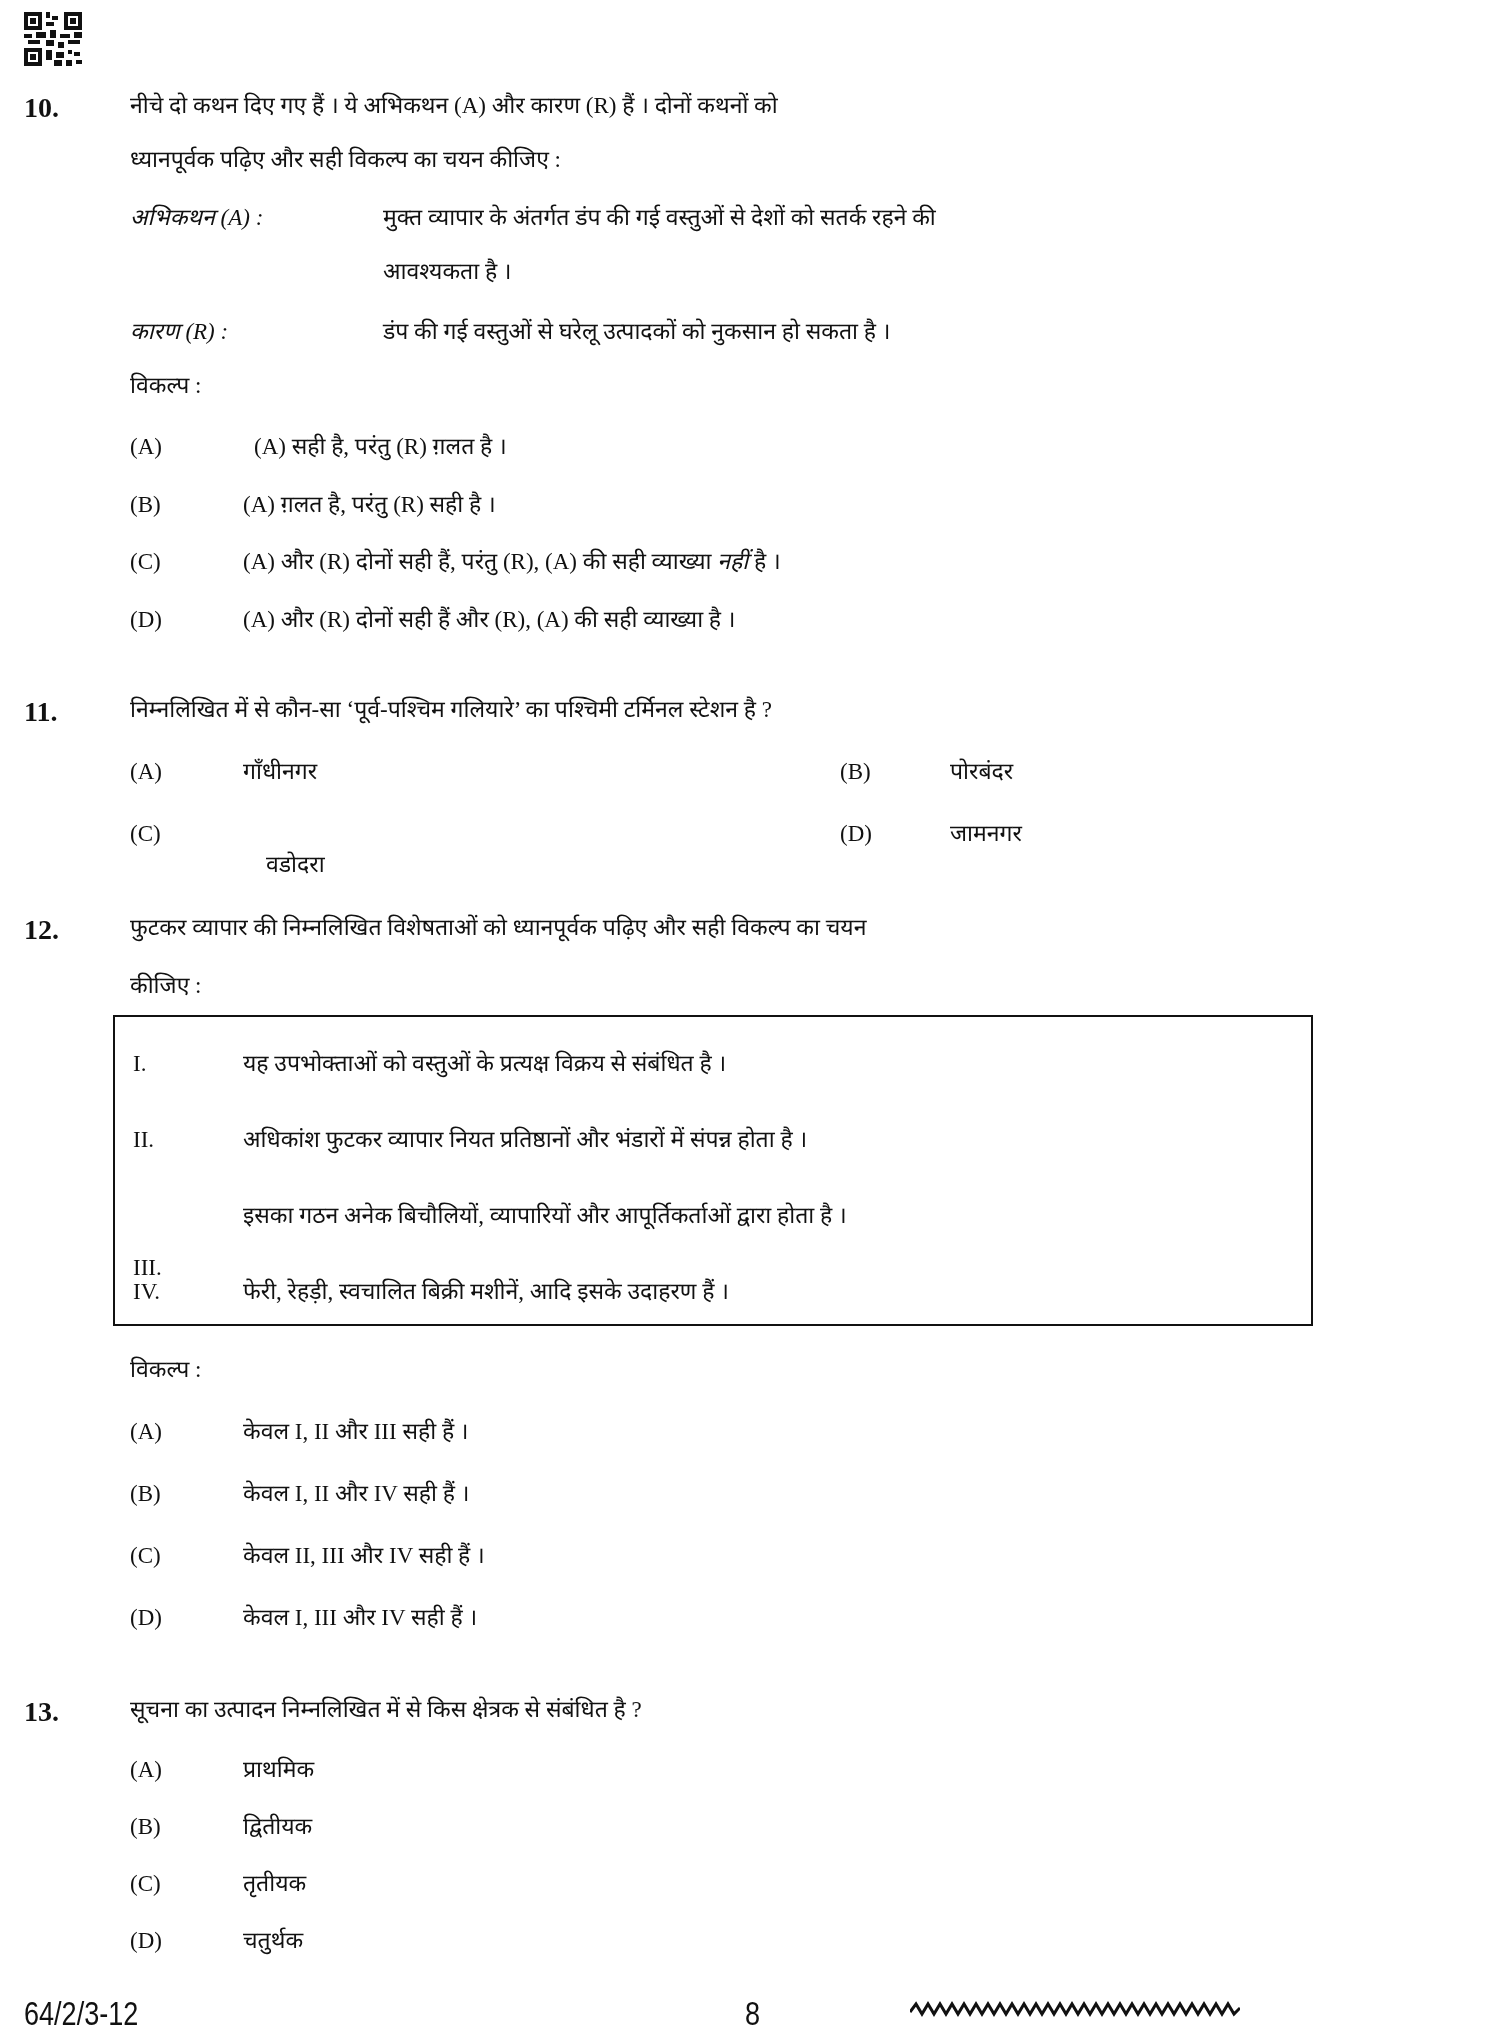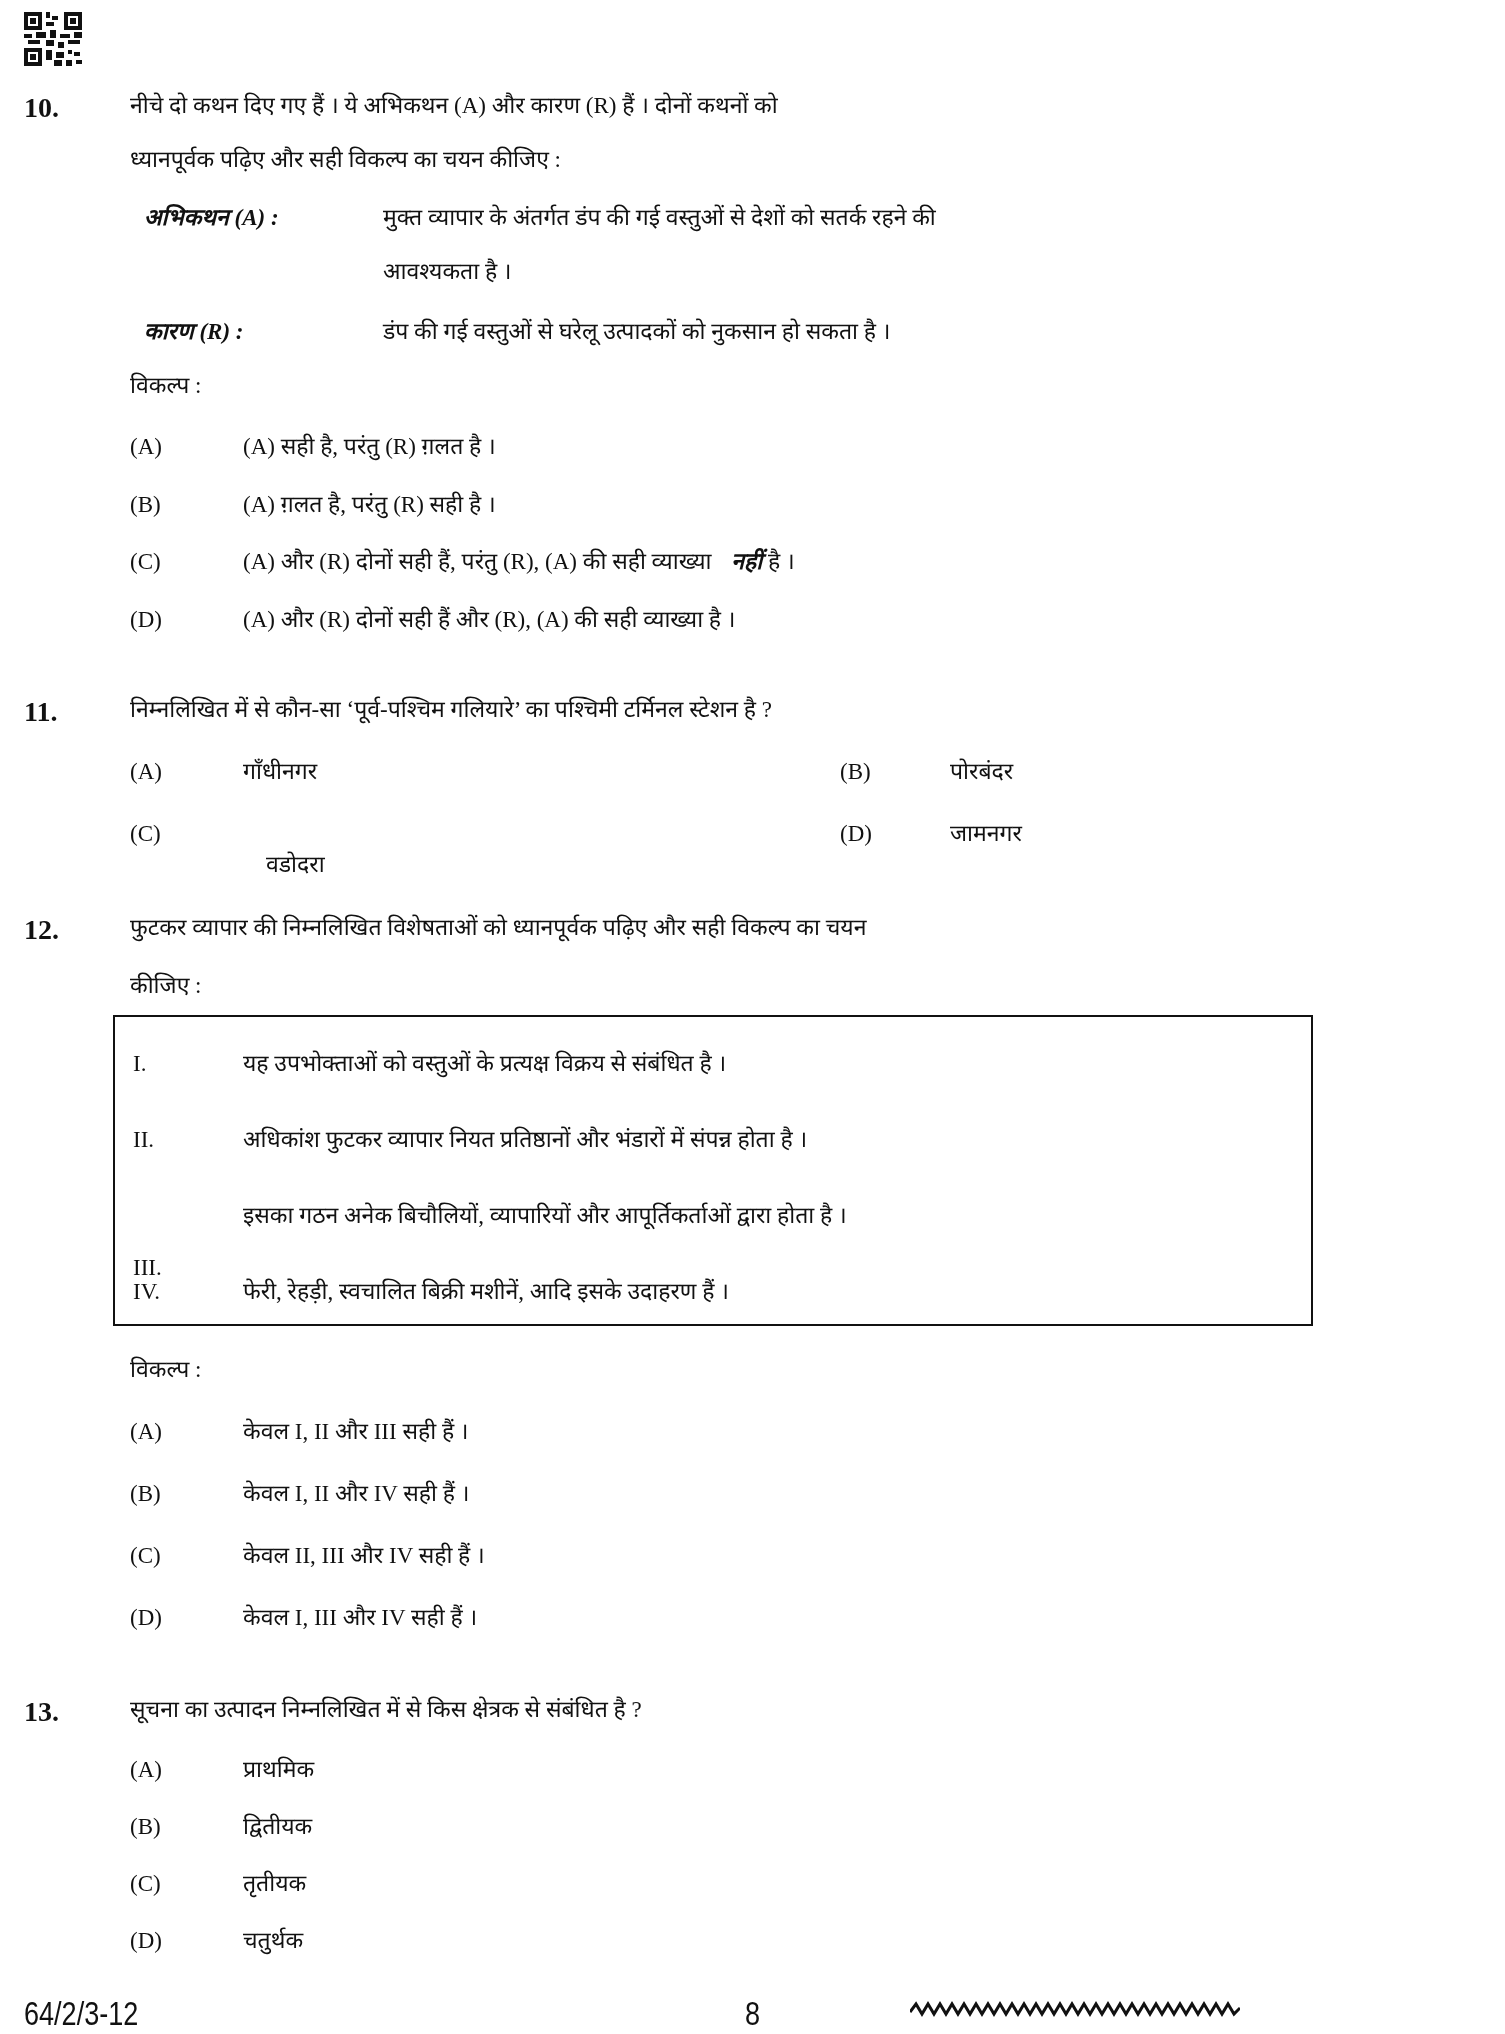--- a/index.html
+++ b/index.html
@@ -1,21 +1,21 @@
 <!DOCTYPE html>
 <html><head>
 <meta charset="utf-8">
 <style>
   html, body { margin:0; padding:0; background:#ffffff; }
   body { width:1505px; height:2034px; position:relative; overflow:hidden;
          font-family:"Liberation Serif","DejaVu Serif",serif; color:#111111; }
   .abs { position:absolute; white-space:nowrap; }
   .txt { font-size:23px; line-height:44px; }
   .qnum { font-weight:bold; font-size:28px; line-height:44px; }
-  .bold-it { font-weight:bold; font-style:italic;margin-left:14px; }
+  .bold-it { font-weight:normal; font-style:italic; }
   .qr { position:absolute; left:24px; top:12px; width:58px; height:54px; }
   .box { position:absolute; left:113px; top:1015px; width:1200px; height:311px;
          border:2px solid #111111; box-sizing:border-box; }
   .footer { font-family:"Liberation Sans","DejaVu Sans",sans-serif; font-size:33px;
             line-height:40px; transform:scaleX(0.82); transform-origin:left center; }
   .squiggle { position:absolute; left:910px; top:2000px; width:330px; height:18px; }
 </style>
 </head>
 <body>
 
@@ -55,21 +55,21 @@
   <div class="abs txt" style="left:130px;top:84px;">नीचे दो कथन दिए गए हैं । ये अभिकथन (A) और कारण (R) हैं । दोनों कथनों को</div>
   <div class="abs txt" style="left:130px;top:138px;">ध्यानपूर्वक पढ़िए और सही विकल्प का चयन कीजिए :</div>
   <div class="abs txt bold-it" style="left:130px;top:196px;">अभिकथन (A) :</div>
   <div class="abs txt" style="left:383px;top:196px;">मुक्त व्यापार के अंतर्गत डंप की गई वस्तुओं से देशों को सतर्क रहने की</div>
   <div class="abs txt" style="left:383px;top:250px;">आवश्यकता है ।</div>
   <div class="abs txt bold-it" style="left:130px;top:310px;">कारण (R) :</div>
   <div class="abs txt" style="left:383px;top:310px;">डंप की गई वस्तुओं से घरेलू उत्पादकों को नुकसान हो सकता है ।</div>
   <div class="abs txt" style="left:130px;top:364px;">विकल्प :</div>
 
   <div class="abs txt" style="left:130px;top:425px;">(A)</div>
-  <div class="abs txt" style="left:243px;top:425px;">(A) सही है, परंतु (R) ग़लत है ।</div>
+  <div class="abs txt" style="left:254px;top:425px;">(A) सही है, परंतु (R) ग़लत है ।</div>
   <div class="abs txt" style="left:130px;top:483px;">(B)</div>
   <div class="abs txt" style="left:243px;top:483px;font-family:Liberation Serif, serif;">(A) ग़लत है, परंतु (R) सही है ।</div>
   <div class="abs txt" style="left:130px;top:540px;">(C)</div>
   <div class="abs txt" style="left:243px;top:540px;">
     <span>(A) और (R) दोनों सही हैं, परंतु (R), (A) की सही व्याख्या</span>
     <span class="bold-it">नहीं</span>
     <span>है ।</span>
   </div>
   <div class="abs txt" style="left:130px;top:598px;">(D)</div>
   <div class="abs txt" style="left:243px;top:598px;">(A) और (R) दोनों सही हैं और (R), (A) की सही व्याख्या है ।</div>

